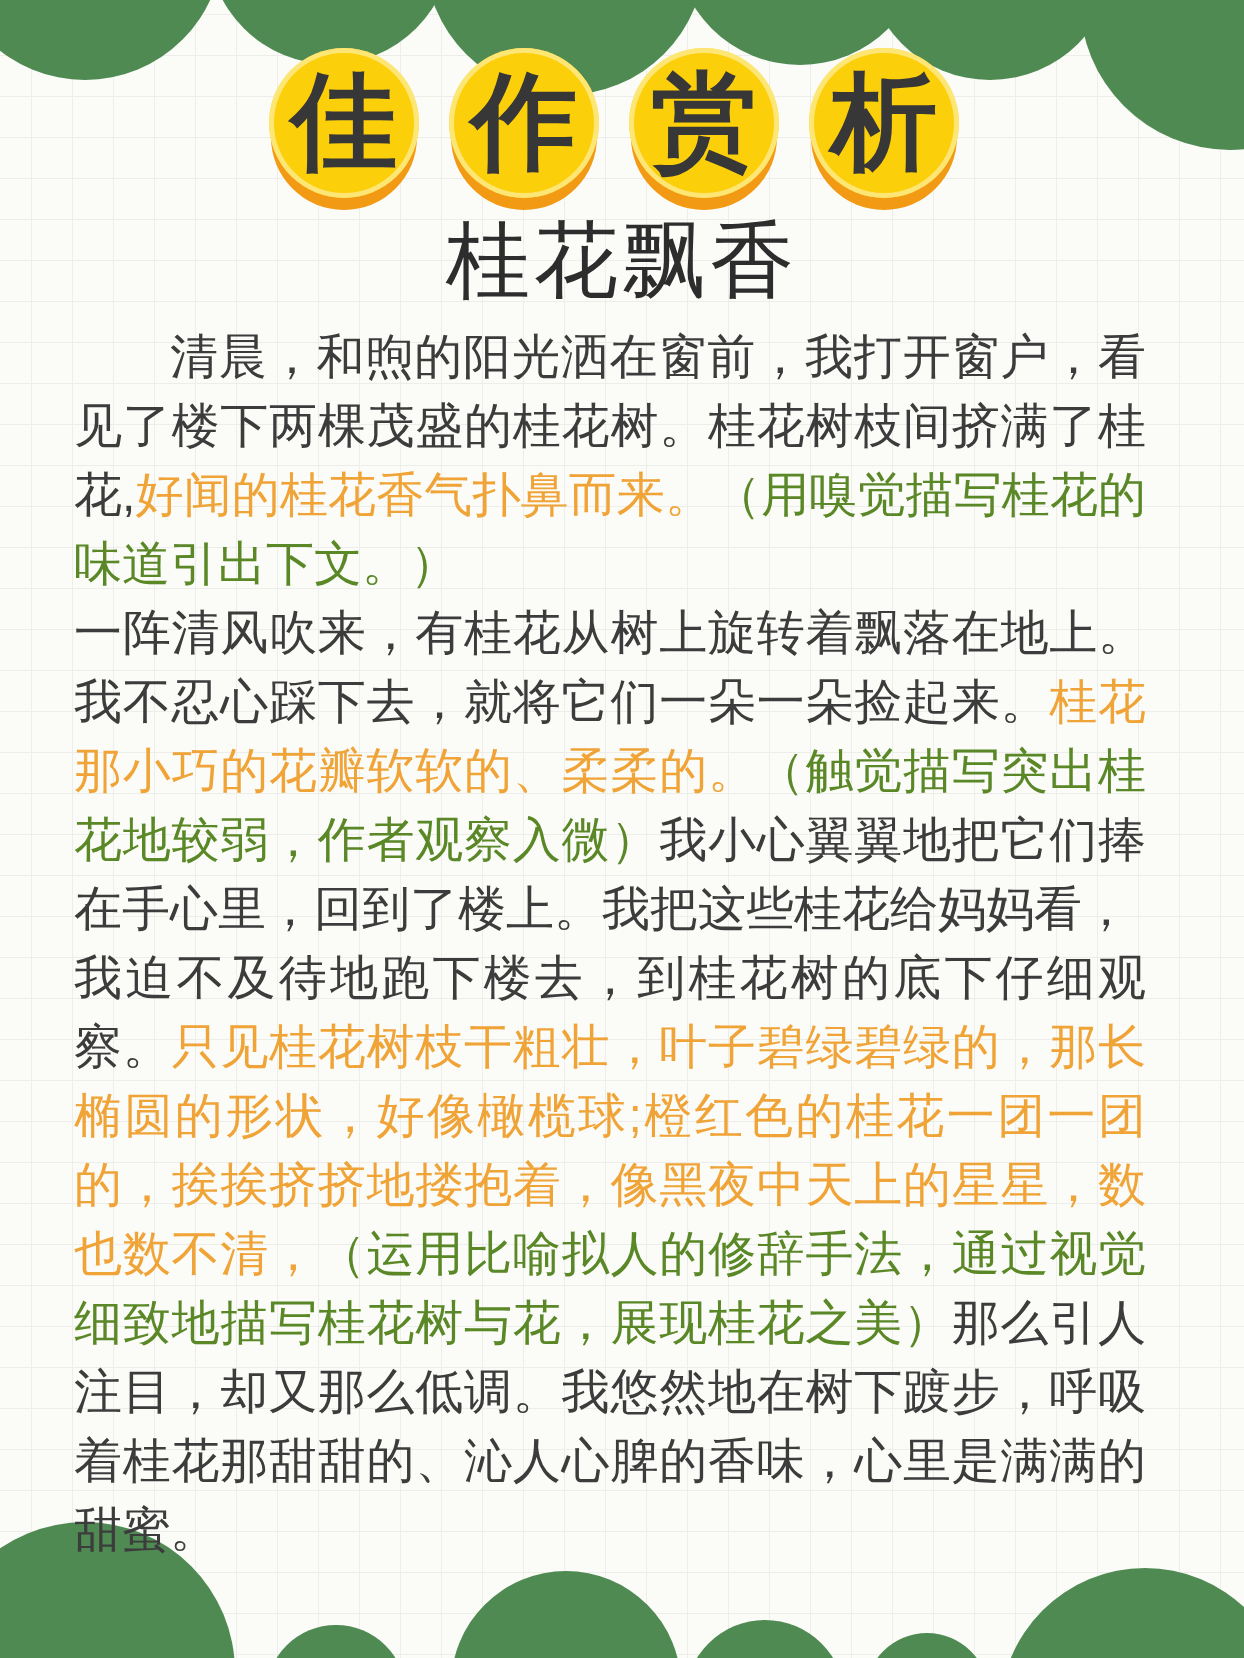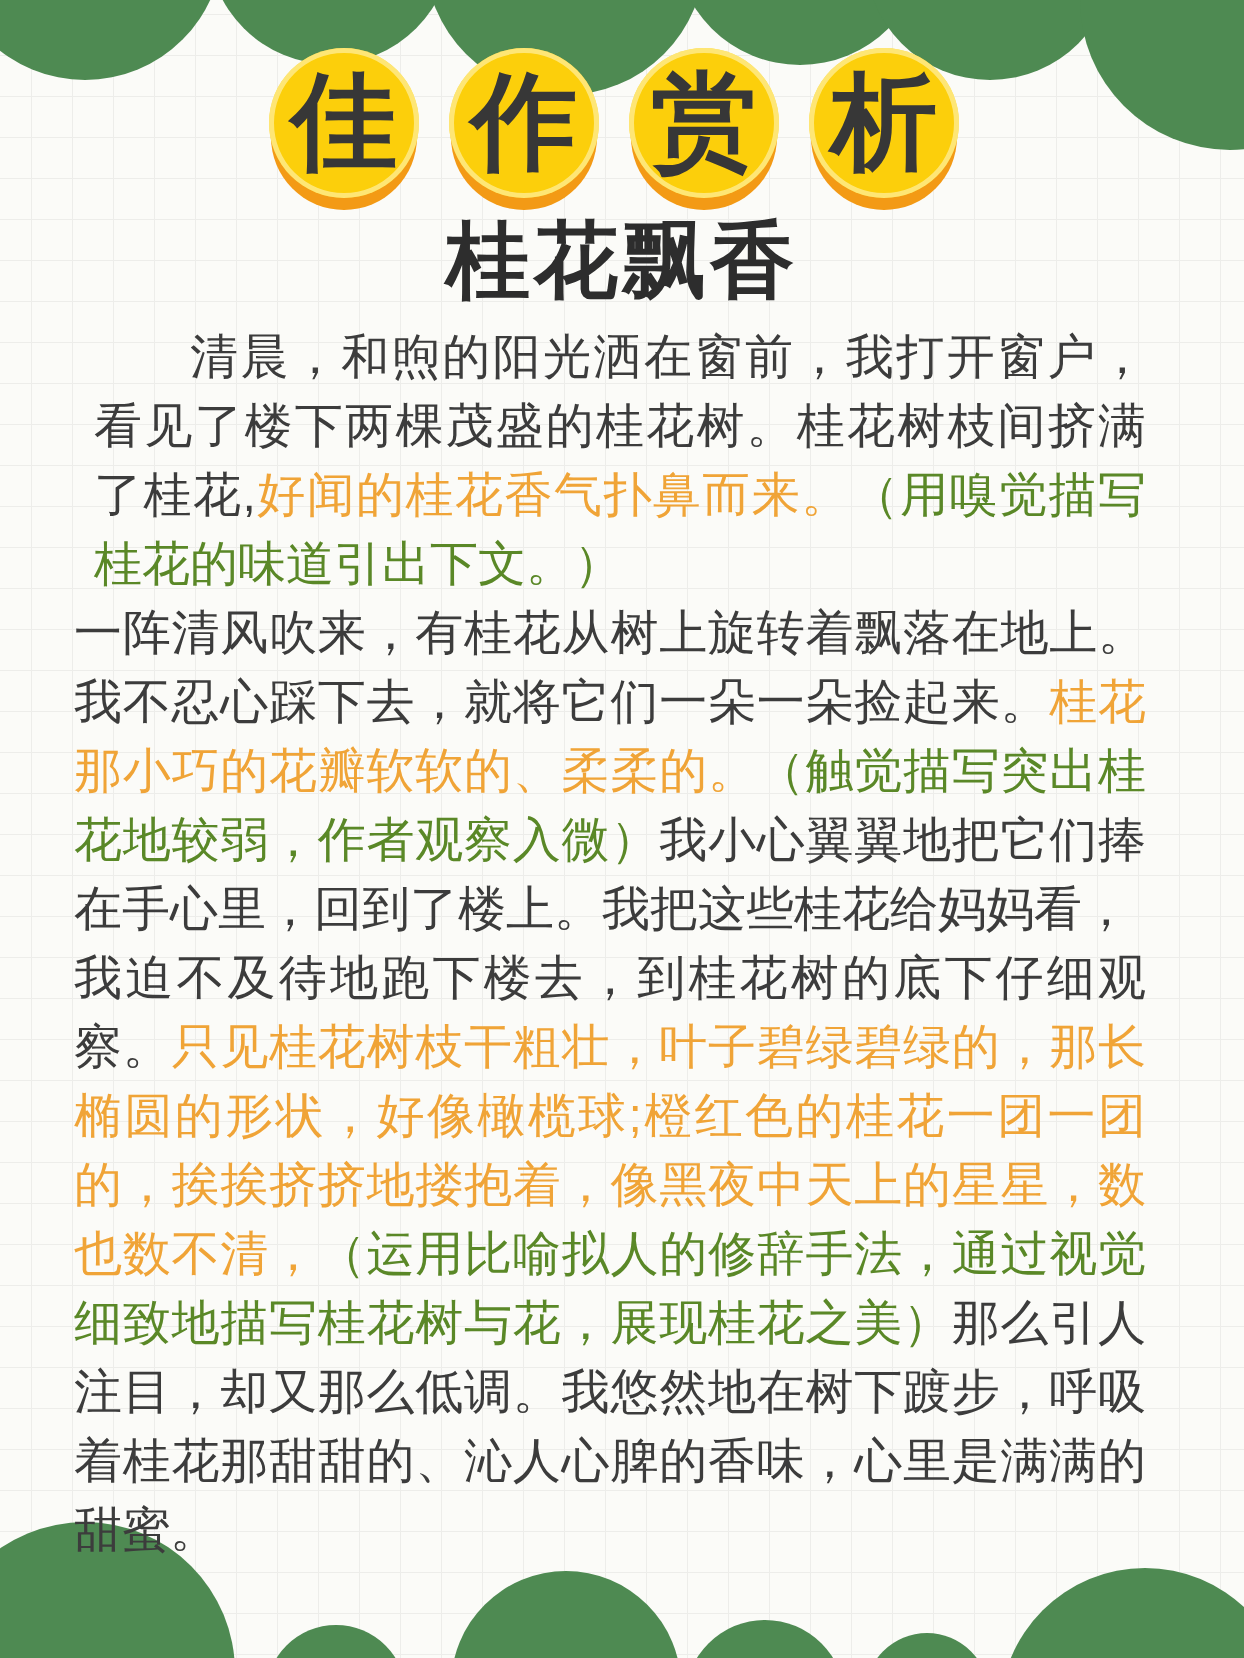--- a/index.html
+++ b/index.html
@@ -44,39 +44,39 @@
     transform: translateY(-2px);
   }
   .essay-title {
     position: absolute;
     top: 204px;
     left: 0;
     width: 100%;
     margin: 0;
     text-align: center;
     font-size: 84px;
-    font-weight: bold;
+    font-weight: normal;
     letter-spacing: 4px;
     color: #2d2d2d;
     z-index: 4;
   }
   .essay {
     position: absolute;
     top: 322px;
     left: 74px;
     width: 1072px;
     z-index: 4;
     font-size: 48px;
     line-height: 69px;
     text-align: justify;
     text-align-last: left;
     color: #3c3c3c;
   }
   .essay p { margin: 0; }
-  .essay p.indented { text-indent: 96px; padding-left: 20px; }
+  .essay p.indented { text-indent: 96px; }
   .seg-body      { color: #3c3c3c; }
   .seg-highlight { color: #f0a437; }
   .seg-annotation{ color: #5a8827; }
   .deco { z-index: 2; }
 </style>
 </head>
 <body>
 
 <div class="page">
 

